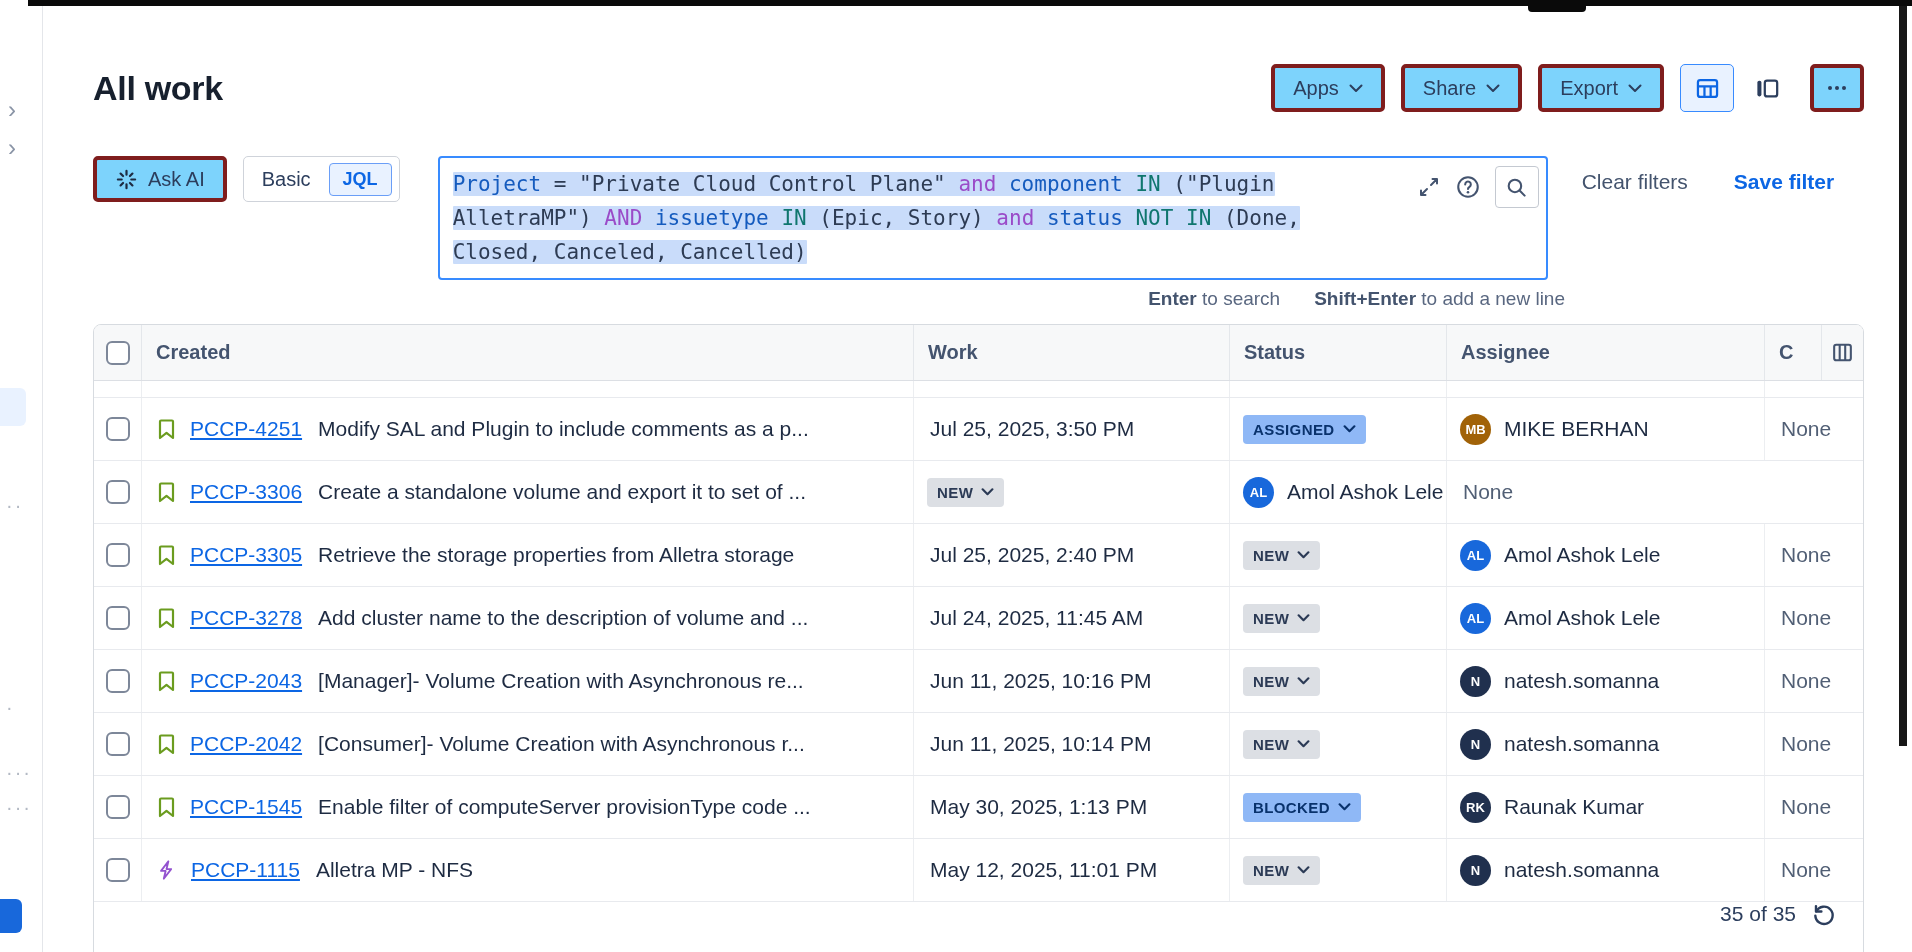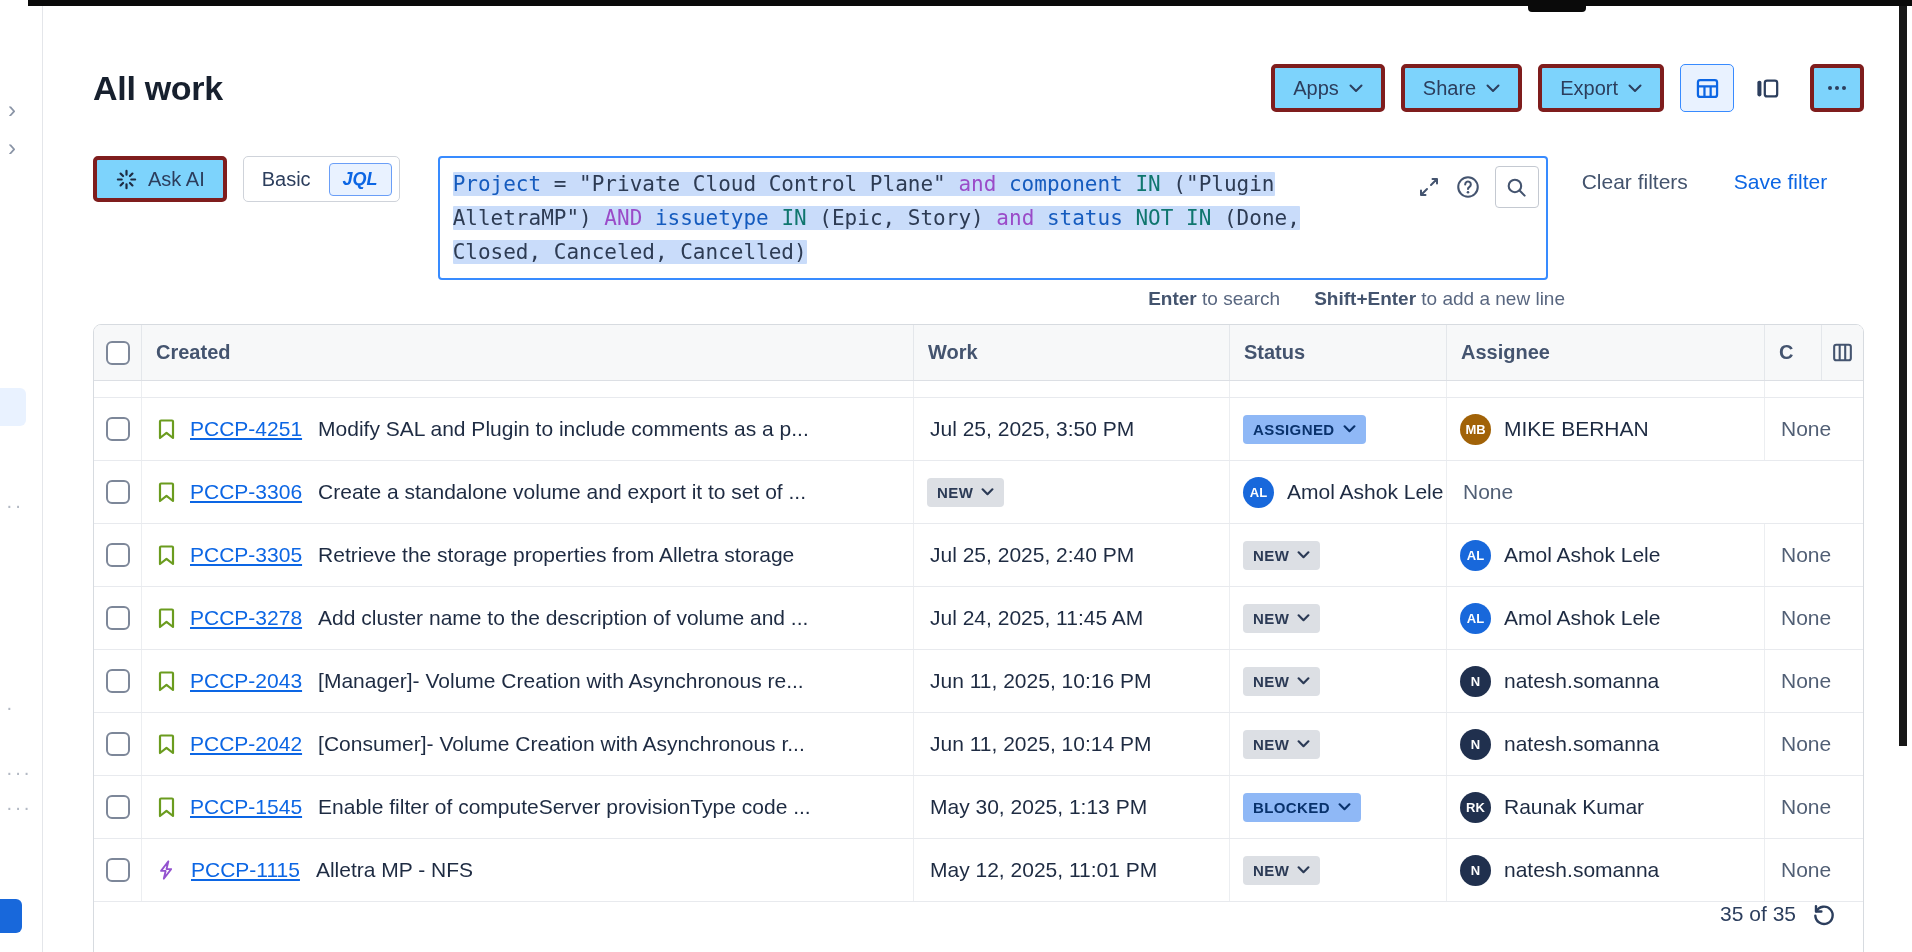--- a/index.html
+++ b/index.html
@@ -29,34 +29,34 @@
   .icon-btn { width:54px; justify-content:center; padding:0; }
   .view-group { display:flex; align-items:center; gap:6px; }
   .view-btn { width:54px; height:48px; display:inline-flex; align-items:center; justify-content:center; border-radius:5px; border:1px solid transparent; }
   .view-btn.selected { background:#e9f2ff; border-color:#388bff; }
 
   
   .filter-row { margin:44px 0 0 49px; display:flex; align-items:flex-start; }
   .ask-ai { height:46px; }
   .mode-switch { margin-left:16px; height:46px; display:flex; align-items:center; border:1px solid #cfd3da; border-radius:5px; background:#fff; padding-right:7px; }
   .mode-basic { padding:0 18px; font-size:20px; color:#2c3e5d; cursor:pointer; }
-  .mode-jql { border:1px solid #6a9ef7; background:#e9f2ff; color:#0c66e4; font-size:18px; font-weight:600; padding:5px 13px; border-radius:4px; cursor:pointer;font-style:italic; }
+  .mode-jql { border:1px solid #6a9ef7; background:#e9f2ff; color:#0c66e4; font-size:18px; font-weight:600; padding:5px 13px; border-radius:4px; cursor:pointer; }
 
   .jql-box { margin-left:38px; position:relative; width:1110px; min-height:119px; border:2px solid #388bff; border-radius:4px; background:#fff;
              padding:9px 160px 9px 13px; cursor:text; }
   .jql-line { font-family:"DejaVu Sans Mono", monospace; font-size:21px; line-height:34px; white-space:pre; }
   .jql-line .sel { background:#c9dcfa; border-radius:1px; }
   .tok-field { color:#155bbe; } .tok-keyword { color:#9a4bc8; } .tok-operator { color:#0f766e; } .tok-text { color:#2d3b53; }
   .jql-icons { position:absolute; top:8px; right:7px; display:flex; align-items:center; gap:14px; }
   .jql-iconbtn { display:inline-flex; align-items:center; justify-content:center; cursor:pointer; }
   .search-box { width:44px; height:42px; border:1px solid #c4c9d1; border-radius:4px; display:inline-flex; align-items:center; justify-content:center; background:#fff; cursor:pointer; }
 
   .filter-links { display:flex; gap:46px; margin-left:34px; margin-top:14px; white-space:nowrap; }
   .link-clear { font-size:21px; color:#44546e; font-weight:500; cursor:pointer; }
-  .link-save  { font-size:21px; color:#0c66e4; font-weight:400; cursor:pointer; }
+  .link-save  { font-size:21px; color:#0c66e4; font-weight:700; cursor:pointer; }
 
   .hint-row { margin:8px 0 0 49px; width:1472px; text-align:right; font-size:19px; color:#596780; }
   .hint-row b { color:#44546e; font-weight:700; }
   .hint-gap { display:inline-block; width:34px; }
 
   
   .worktable { margin:14px 48px 0 49px; width:1771px; border:1px solid #d7dbe0; border-radius:8px; overflow:hidden; background:#fff; }
   .thead, .trow { display:grid; grid-template-columns:48px 772px 316px 217px 318px 1fr; }
   .thead { background:#f7f8f9; height:56px; border-bottom:1px solid #dcdfe4; }
   .hcell { display:flex; align-items:center; padding-left:14px; font-size:20px; font-weight:600; color:#44546f; border-right:1px solid #e4e7eb; }

